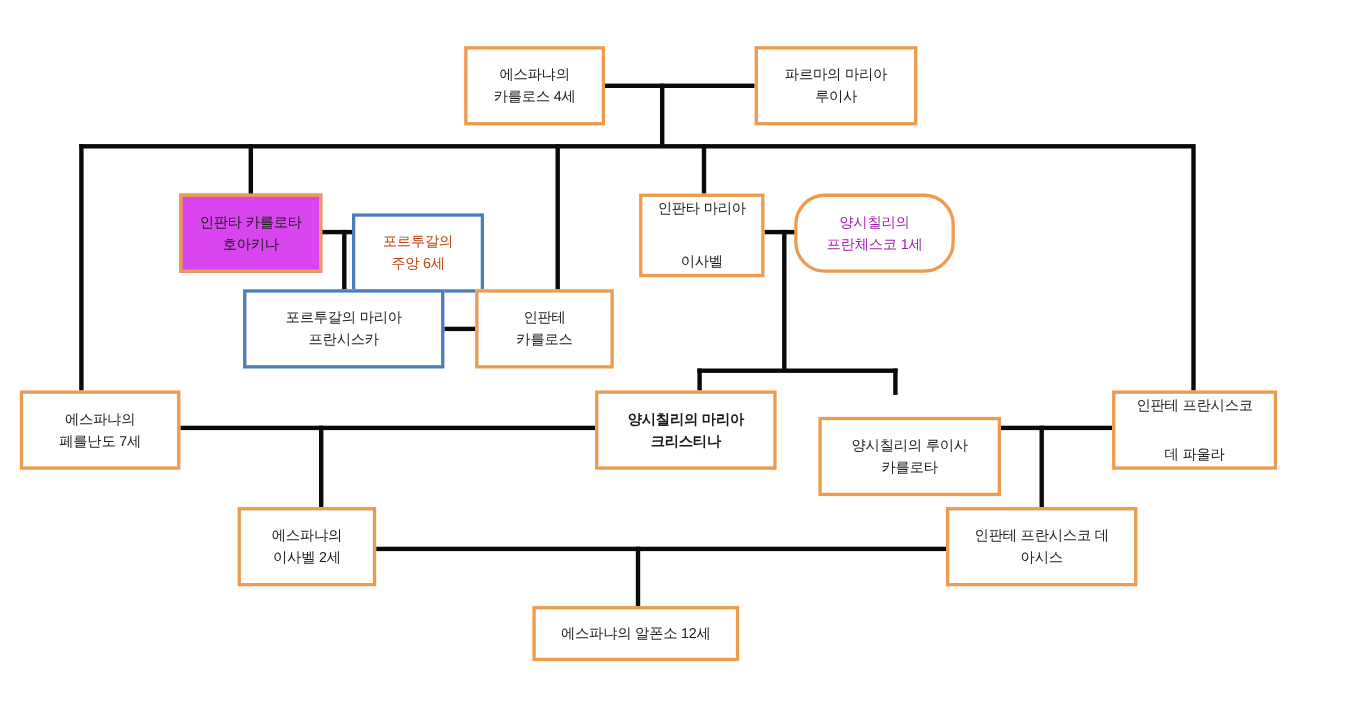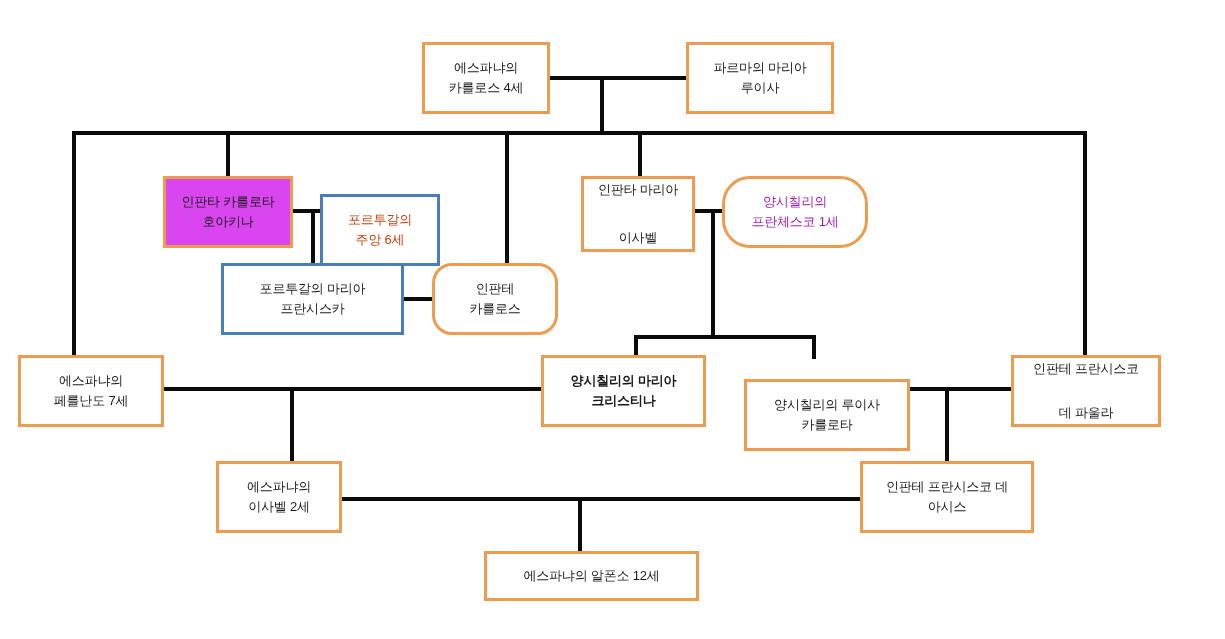--- a/index.html
+++ b/index.html
@@ -66,21 +66,21 @@
       <span class="ln">호아키나</span>
     </div>
     <div class="node blue" style="left: 320px; top: 176px; width: 120px; height: 72px; border-color: rgb(74, 126, 187); background: rgb(255, 255, 255); color: #c2410c; margin-top: 18px;">
       <span class="ln">포르투갈의</span>
       <span class="ln">주앙 6세</span>
     </div>
     <div class="node blue" style="left: 221px; top: 263px; width: 183px; height: 72px; border-color: rgb(74, 126, 187); background: rgb(255, 255, 255); color: rgb(26, 26, 26);">
       <span class="ln">포르투갈의 마리아</span>
       <span class="ln">프란시스카</span>
     </div>
-    <div class="node orange" style="left: 432px; top: 263px; width: 126px; height: 72px; border-color: rgb(237, 155, 78); background: rgb(255, 255, 255); color: rgb(26, 26, 26); border-radius: 20px;">
+    <div class="node orange" style="left: 432px; top: 263px; width: 126px; height: 72px; border-color: rgb(237, 155, 78); background: rgb(255, 255, 255); color: rgb(26, 26, 26);">
       <span class="ln">인판테</span>
       <span class="ln">카를로스</span>
     </div>
     <div class="node orange" style="left: 581px; top: 176px; width: 114px; height: 76px; border-color: rgb(237, 155, 78); background: rgb(255, 255, 255); color: rgb(26, 26, 26); gap: 28px;">
       <span class="ln">인판타 마리아</span>
       <span class="ln">이사벨</span>
     </div>
     <div class="node orange" style="left: 722px; top: 176px; width: 146px; height: 72px; border-color: rgb(237, 155, 78); background: rgb(255, 255, 255); color: #a21caf; border-radius: 28px;">
       <span class="ln">양시칠리의</span>
       <span class="ln">프란체스코 1세</span>
@@ -102,16 +102,16 @@
       <span class="ln">데 파울라</span>
     </div>
     <div class="node orange" style="left: 216px; top: 461px; width: 126px; height: 72px; border-color: rgb(237, 155, 78); background: rgb(255, 255, 255); color: rgb(26, 26, 26);">
       <span class="ln">에스파냐의</span>
       <span class="ln">이사벨 2세</span>
     </div>
     <div class="node orange" style="left: 860px; top: 461px; width: 174px; height: 72px; border-color: rgb(237, 155, 78); background: rgb(255, 255, 255); color: rgb(26, 26, 26);">
       <span class="ln">인판테 프란시스코 데</span>
       <span class="ln">아시스</span>
     </div>
-    <div class="node orange" style="left: 484px; top: 551px; width: 215px; height: 50px; border-color: rgb(237, 155, 78); background: rgb(255, 255, 255); color: rgb(26, 26, 26);">
+    <div class="node orange" style="left: 484px; top: 551px; width: 188px; height: 50px; border-color: rgb(237, 155, 78); background: rgb(255, 255, 255); color: rgb(26, 26, 26);">
       <span class="ln">에스파냐의 알폰소 12세</span>
     </div>
   </div>
 
 </body></html>

